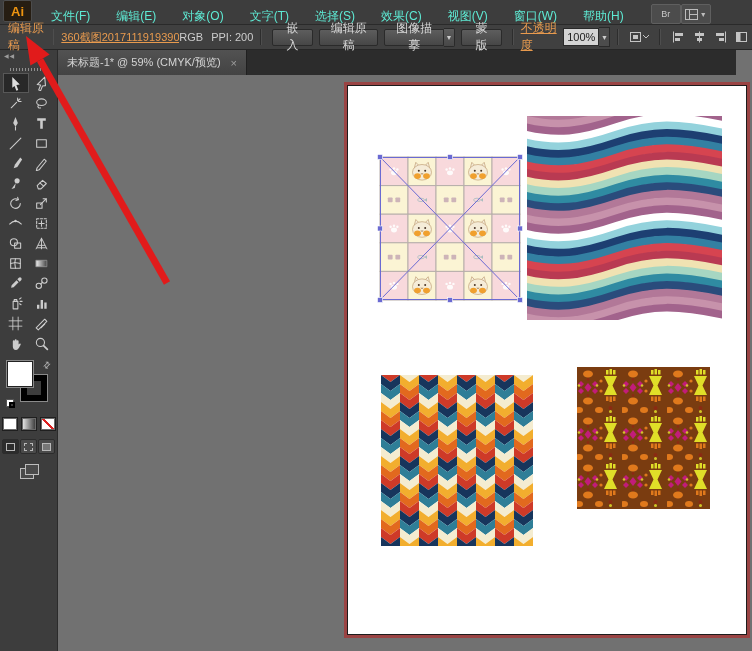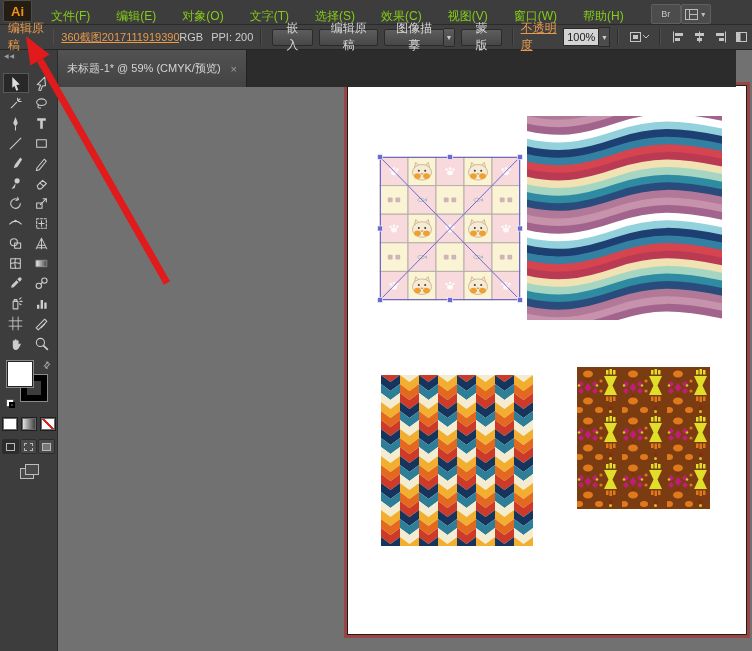--- a/index.html
+++ b/index.html
@@ -5,21 +5,21 @@
   html,body{margin:0;padding:0;background:#555;}
   #app{position:relative;width:752px;height:651px;background:#717171;overflow:hidden;
        font-family:"Liberation Sans","DejaVu Sans",sans-serif;-webkit-font-smoothing:antialiased;}
   
   .menubar{position:absolute;top:0;left:0;right:0;height:24px;background:#3d3d3d;
            border-bottom:1px solid #2a2a2a;display:flex;align-items:flex-end;z-index:5;}
   .ai-logo{width:27px;height:20px;margin:2px 6px 2px 3px;background:#261d12;color:#ee9410;
            font-weight:bold;font-size:13px;display:flex;align-items:center;justify-content:center;
            border:1px solid #4c4c4c;border-radius:2px;}
   .menu-items{display:flex;height:100%;}
-  .menu-item{display:flex;align-items:center;padding:16px 13px;font-size:12px;color:#84cc16;cursor:default;}
+  .menu-item{display:flex;align-items:center;padding:16px 13px;font-size:12px;color:#5eead4;cursor:default;}
   .mb-icons{margin-left:14px;display:flex;align-items:center;}
   .mb-btn{height:18px;min-width:22px;background:#4c4c4c;border:1px solid #5f5f5f;border-radius:2px;
           color:#c8c8c8;font-size:9px;display:flex;align-items:center;justify-content:center;gap:2px;padding:0 3px;}
   .ws-sq{width:11px;height:9px;border:1px solid #bbb;display:inline-block;position:relative;}
   .ws-sq:before{content:"";position:absolute;left:3px;top:0;bottom:0;width:1px;background:#bbb;}
   .ws-sq:after{content:"";position:absolute;left:4px;top:4px;right:0;height:1px;background:#bbb;}
   .caret{color:#bdbdbd;font-size:7px;}
   
   .controlbar{position:absolute;top:25px;left:0;right:0;height:24px;background:#404040;
               border-bottom:1px solid #262626;display:flex;align-items:center;z-index:5;
@@ -35,21 +35,21 @@
   .cb-btn-arrow{height:17px;width:13px;background:linear-gradient(#5d5d5d,#474747);border:1px solid #2a2a2a;
                 border-left:none;border-radius:0 2px 2px 0;color:#ccc;font-size:7px;display:flex;
                 align-items:center;justify-content:center;margin-right:3px;}
   .combo{height:16px;background:#d4d4d4;border:1px solid #2a2a2a;color:#222;font-size:11px;
          display:flex;align-items:center;justify-content:flex-end;width:36px;padding:0 3px;}
   .combo-arrow{height:18px;width:13px;background:#4c4c4c;border:1px solid #2a2a2a;border-left:none;
                color:#ccc;font-size:7px;display:flex;align-items:center;justify-content:center;}
   .cb-ico{display:flex;align-items:center;justify-content:center;margin:0 3px;}
   .cb-ico svg{display:block;}
   
-  .tabrow{position:absolute;top:50px;left:0;right:16px;height:37px;background:#2c2c2c;display:flex;z-index:4;}
+  .tabrow{position:absolute;top:50px;left:0;right:16px;height:25px;background:#2c2c2c;display:flex;z-index:4;}
   .tb-header{width:57px;background:#3d3d3d;border-right:1px solid #2a2a2a;position:relative;flex:none;}
   .collapse{position:absolute;left:4px;top:2px;font-size:6px;color:#9b9b9b;letter-spacing:1px;}
   .drag-dots{position:absolute;left:10px;right:10px;bottom:4px;height:3px;
              background-image:repeating-linear-gradient(90deg,#8f8f8f 0 1px,transparent 1px 3px);}
   .doc-tab{height:100%;background:linear-gradient(#525252,#434343);border-right:1px solid #202020;
            display:flex;align-items:center;padding:0 9px;font-size:11px;color:#d4d4d4;gap:10px;}
   .tab-close{color:#9f9f9f;font-size:11px;}
   
   .toolbar{position:absolute;top:71px;left:0;width:57px;bottom:0;background:#3d3d3d;
            border-right:1px solid #2b2b2b;z-index:4;}

